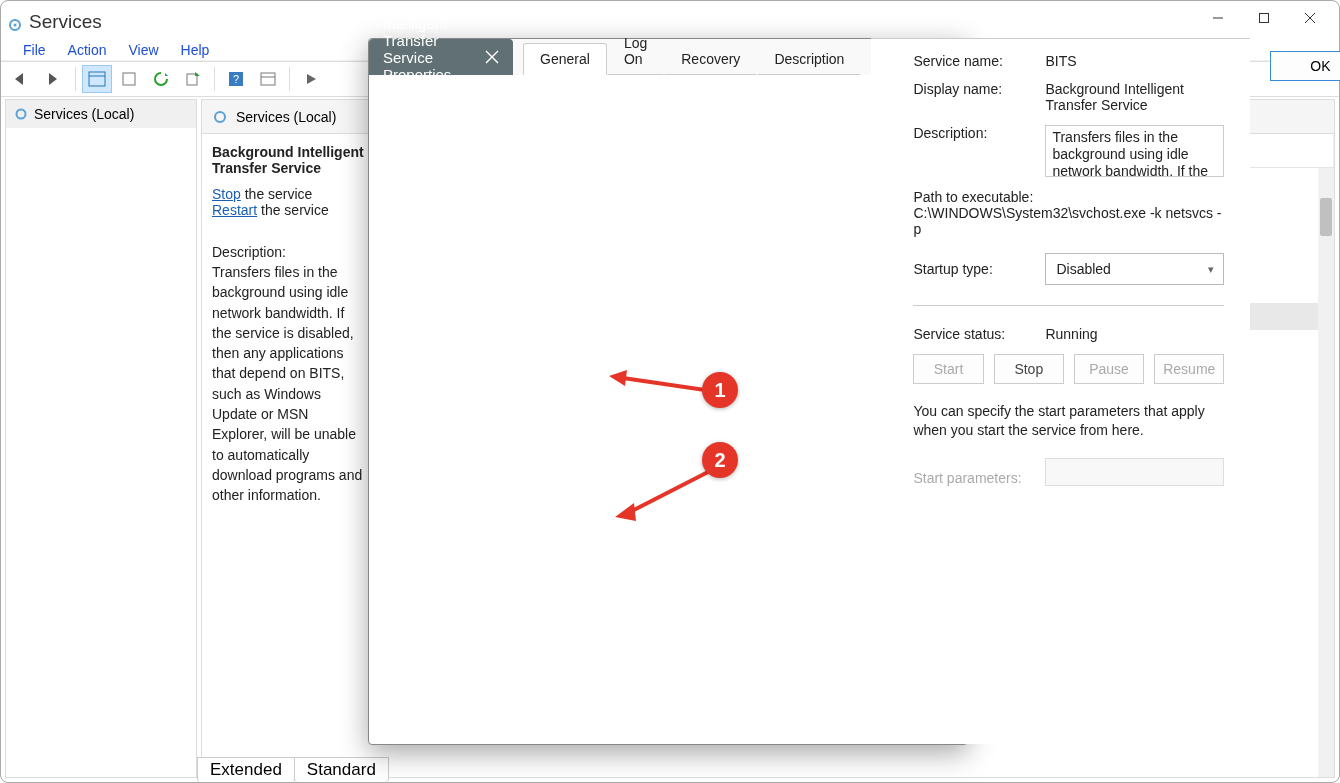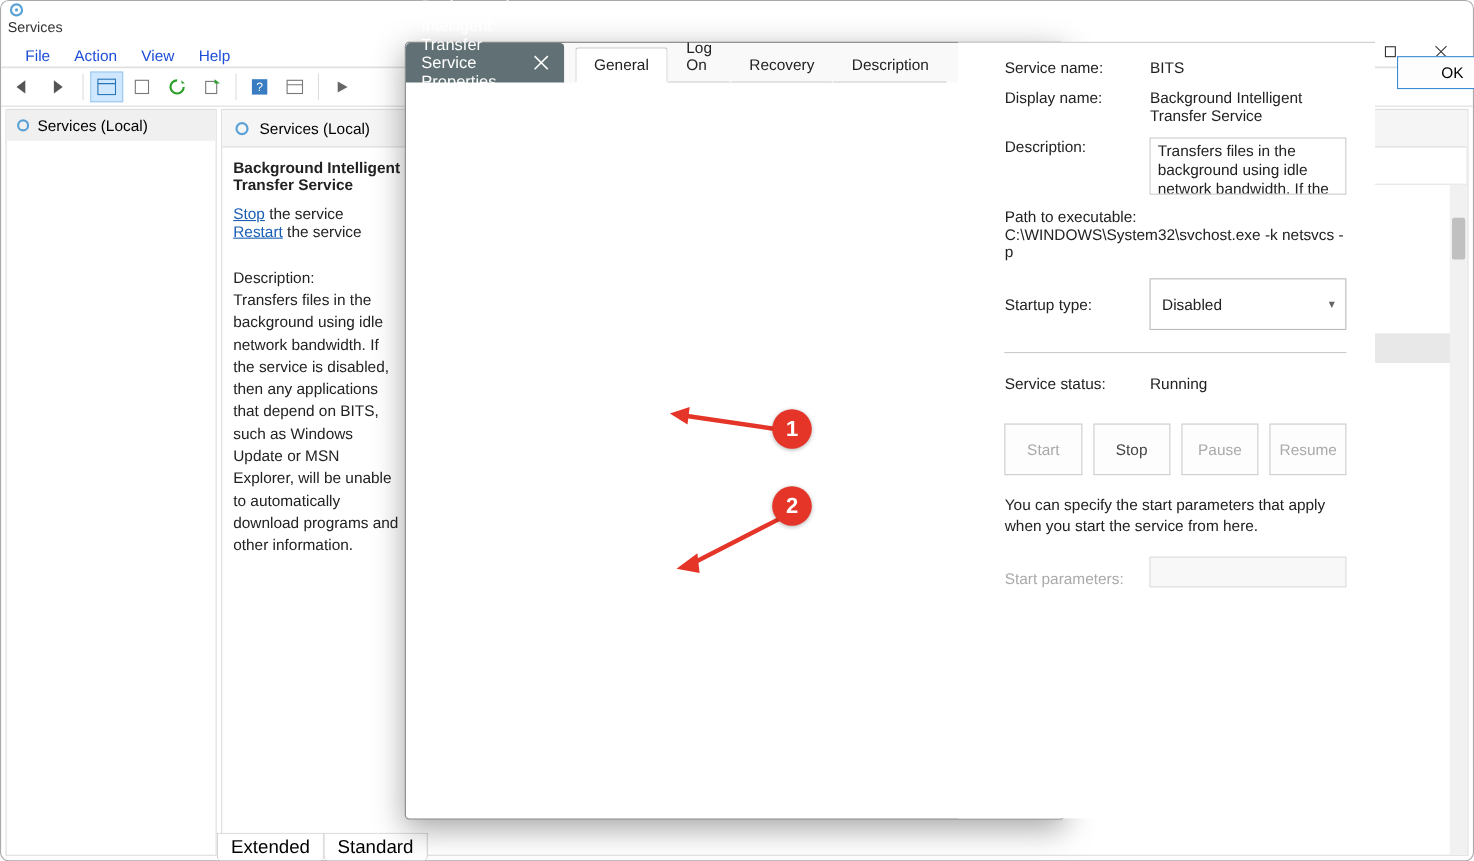--- a/index.html
+++ b/index.html
@@ -1,20 +1,20 @@
 <!DOCTYPE html>
 <html><head>
 <meta charset="utf-8">
 <style>
 * { box-sizing: border-box; margin: 0; padding: 0; font-family: "Segoe UI", Tahoma, sans-serif; }
 body { width: 1340px; height: 783px; background: #fff; position: relative; overflow: hidden; }
 
 
 .parent-window { position: absolute; inset: 0; border: 1px solid #aaa; border-radius: 8px; background: #fff; }
-.titlebar { height: 32px; display: flex; align-items: flex-start; padding: 0 6px; font-size: 13px; color: #333; flex-direction: column; }
+.titlebar { height: 32px; display: flex; align-items: flex-end; padding: 0 6px; font-size: 19px; color: #333; }
 .titlebar .gear { margin-right: 6px; }
 .win-controls { margin-left: auto; display: flex; }
 .win-btn { width: 46px; height: 30px; display: flex; align-items: center; justify-content: center; color: #555; }
 .menubar { height: 28px; display: flex; align-items: flex-end; padding: 0 12px; gap: 2px; font-size: 14px; color: #1d4ed8; border-bottom: 1px solid #f0f0f0; }
 .menubar span { padding: 2px 10px; }
 .toolbar { height: 36px; border-top: 1px solid #ddd; border-bottom: 1px solid #ddd; display: flex; align-items: center; padding: 0 6px; gap: 2px; }
 .tool-btn { width: 30px; height: 28px; display: flex; align-items: center; justify-content: center; border: 1px solid transparent; }
 .tool-btn.active { background: #cfe8ff; border: 1px solid #9cc9f0; }
 .tool-sep { width: 1px; height: 24px; background: #ddd; margin: 0 4px; }
 
@@ -54,25 +54,25 @@
 .dlg-close { margin-left: auto; width: 36px; height: 36px; display: flex; align-items: center; justify-content: center; color: #fff; cursor: pointer; }
 .dlg-tabs { height: 36px; display: flex; align-items: flex-end; padding: 0 10px; background: #f9f9f9; }
 .dtab { padding: 7px 16px; font-size: 14px; color: #222; border: 1px solid transparent; border-bottom: 1px solid #ccc; cursor: pointer; }
 .dtab.sel { border: 1px solid #ccc; border-bottom: 1px solid #fff; background: #fff; border-radius: 3px 3px 0 0; }
 .dlg-body { flex: 1; padding: 14px 26px 0 42px; font-size: 14px; color: #222; border-top: 1px solid #ccc; margin-top: -1px; background: #fff; }
 .frow { display: flex; margin-bottom: 12px; }
 .flabel { width: 132px; }
 .fval { flex: 1; }
 .desc-box { flex: 1; height: 52px; border: 1px solid #ccc; padding: 3px 6px; font-size: 14px; overflow: hidden; line-height: 1.2; }
 .path-block { margin: 10px 0 16px 0; }
-.select-box { flex: 1; height: 47px; border: 1px solid #bbb; display: flex; align-items: center; padding: 0 10px; justify-content: space-between; background: #fff; cursor: pointer; }
+.select-box { flex: 1; height: 32px; border: 1px solid #bbb; display: flex; align-items: center; padding: 0 10px; justify-content: space-between; background: #fff; cursor: pointer; }
 .chev { color: #666; font-size: 11px; }
 .hr { border-top: 1px solid #ccc; margin: 20px 0; }
 .btn-row { display: flex; gap: 10px; margin-top: 10px; }
-.svc-btn { flex: 1; height: 47px; border: 1px solid #ccc; background: #fdfdfd; font-size: 14px; color: #444; cursor: pointer; margin-top: 16px; }
+.svc-btn { flex: 1; height: 30px; border: 1px solid #ccc; background: #fdfdfd; font-size: 14px; color: #444; cursor: pointer; }
 .svc-btn:disabled { color: #aaa; }
 .note { margin-top: 18px; line-height: 1.35; }
 .param-row { display: flex; align-items: flex-end; margin-top: 18px; }
 .param-row .flabel { color: #aaa; }
 .param-input { flex: 1; height: 28px; border: 1px solid #ddd; background: #f8f8f8; }
 .dlg-footer { height: 54px; display: flex; align-items: center; justify-content: center; gap: 10px; padding: 0 20px; }
 .ftr-btn { width: 100px; height: 30px; border: 1px solid #bbb; background: #fdfdfd; font-size: 14px; cursor: pointer; }
 .ftr-btn.primary { border: 1px solid #3a8bd6; }
 
 

